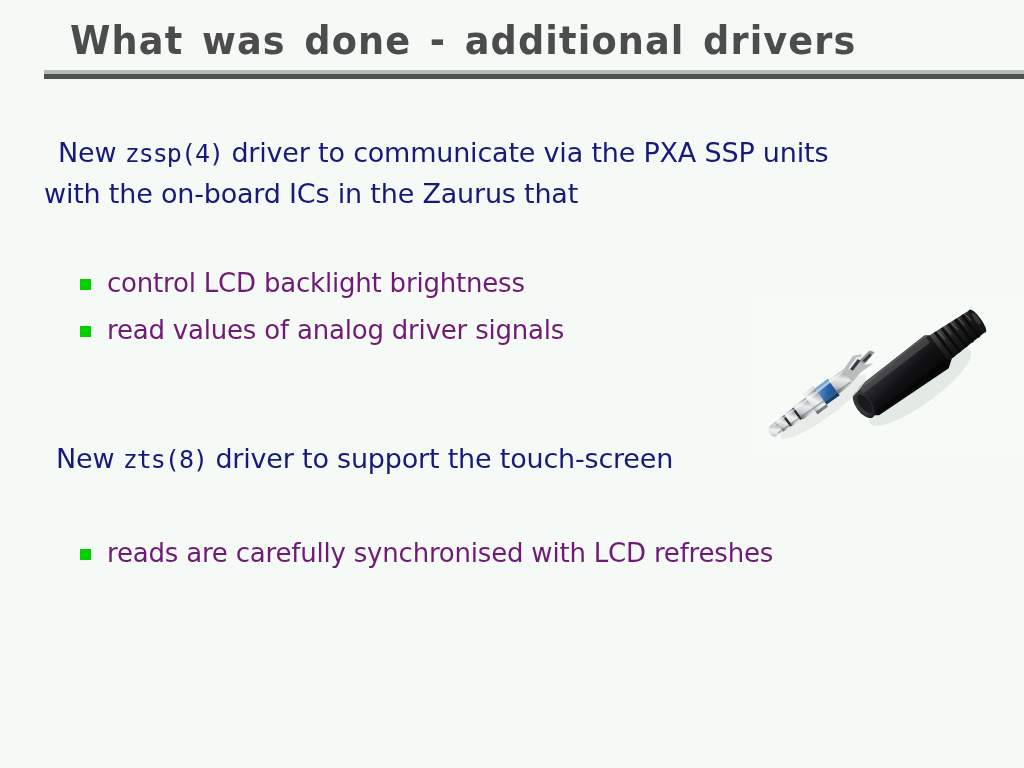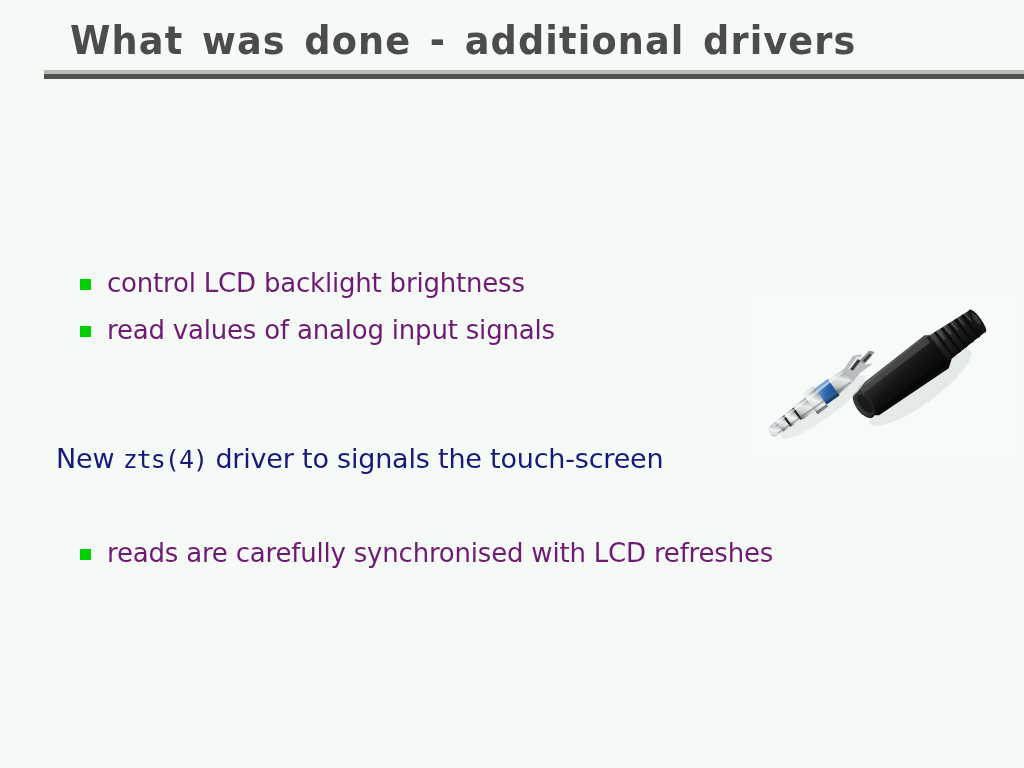--- a/index.html
+++ b/index.html
@@ -158,33 +158,37 @@
 <div id="slide">
 
   <div id="title-bar">
     <div id="slide-title">What was done  -  additional drivers</div>
     <div id="title-rule-light"></div>
     <div id="title-rule-dark"></div>
   </div>
 
   <div id="content">
 
+    <div class="para" id="intro-para">
+      <span class="l1"><span>New </span><span class="mono">zssp(4)</span><span> driver to communicate via the PXA SSP units</span></span>
+      <span class="l2">with the on-board ICs in the Zaurus that</span>
+    </div>
 
     <ul class="bullet-list" id="bullets-zssp">
       <li class="bullet-item">
         <span class="marker"></span>
         <span class="btext">control LCD backlight brightness</span>
       </li>
       <li class="bullet-item">
         <span class="marker"></span>
-        <span class="btext">read values of analog input signals</span>
+        <span class="btext">read values of analog driver signals</span>
       </li>
     </ul>
 
-    <div class="para" id="second-para"><span>New </span><span class="mono">zts(4)</span><span> driver to signals the touch-screen</span></div>
+    <div class="para" id="second-para"><span>New </span><span class="mono">zts(8)</span><span> driver to support the touch-screen</span></div>
 
     <ul class="bullet-list" id="bullets-zts">
       <li class="bullet-item">
         <span class="marker"></span>
         <span class="btext">reads are carefully synchronised with LCD refreshes</span>
       </li>
     </ul>
 
     <div id="jack-photo">
       <svg width="270" height="165" viewBox="0 0 270 165" xmlns="http://www.w3.org/2000/svg">

